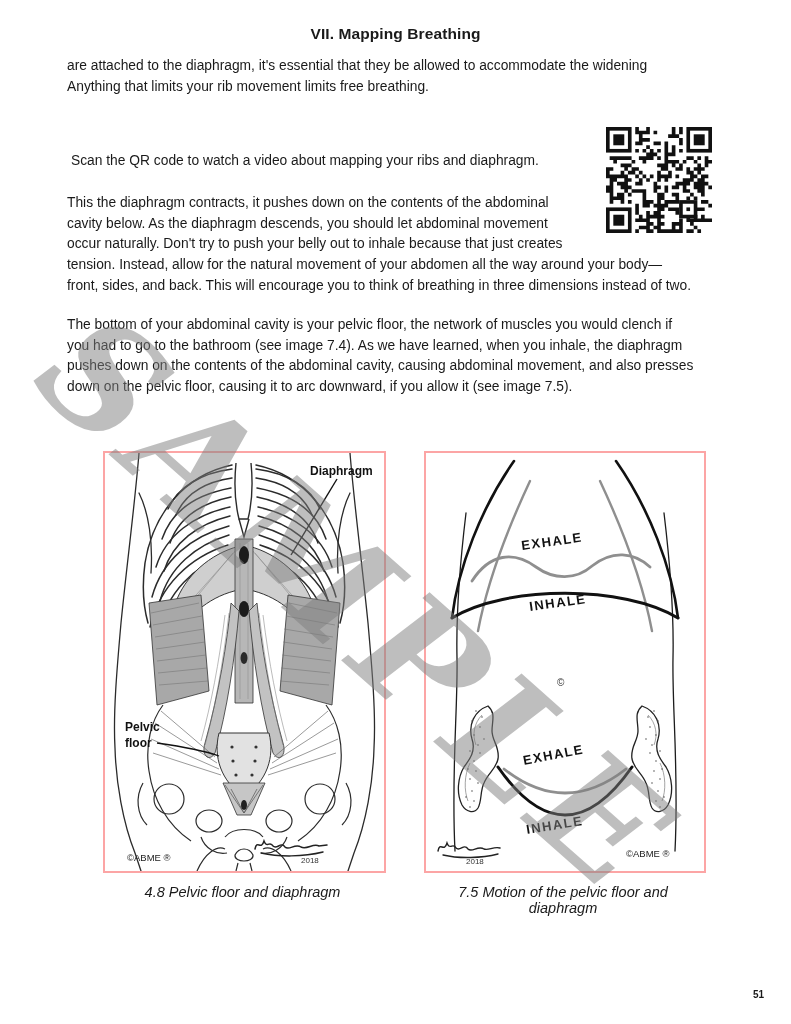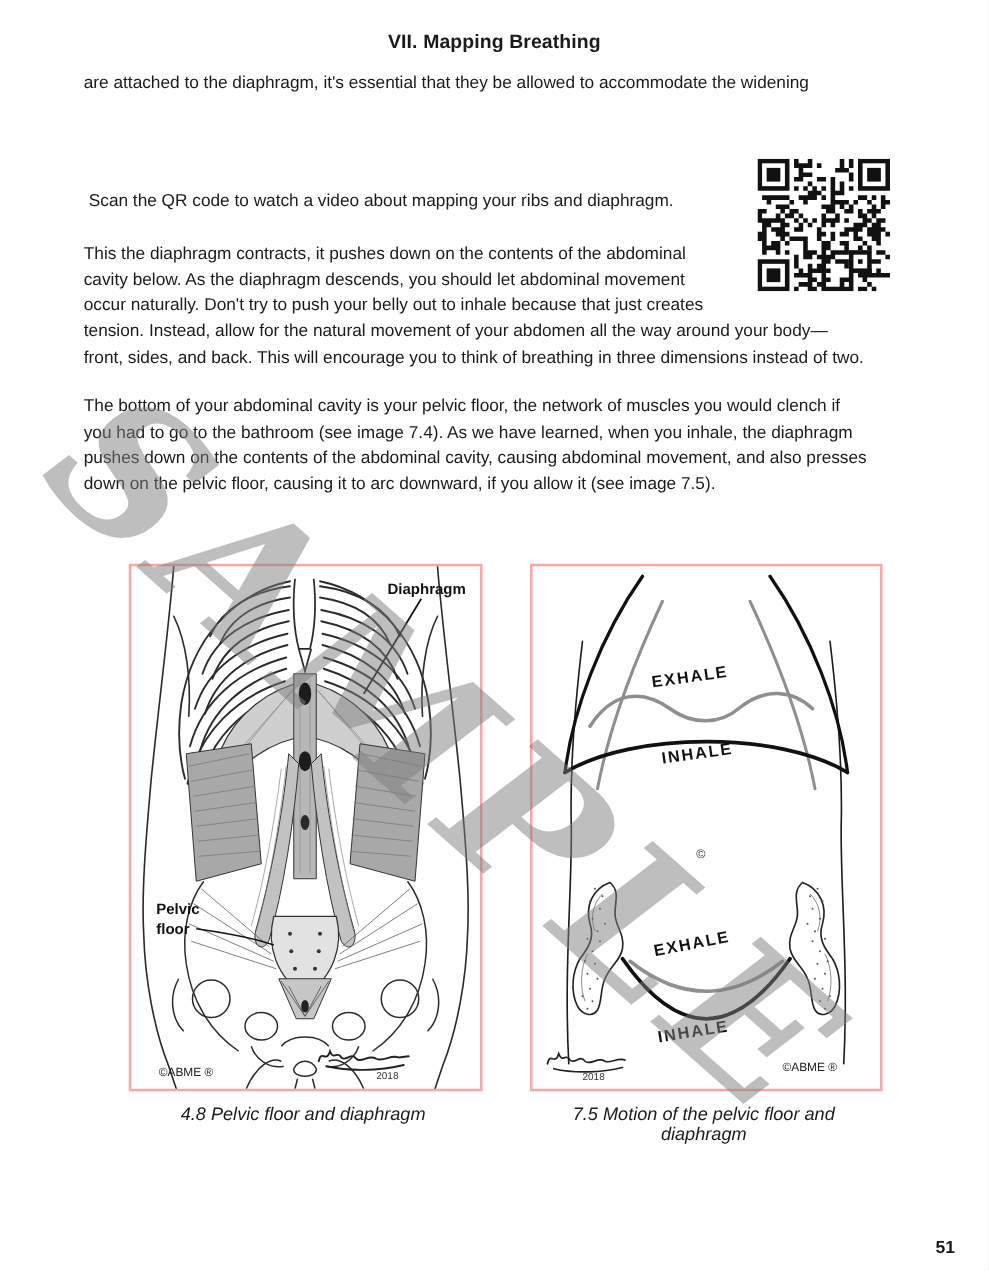--- a/index.html
+++ b/index.html
@@ -10,40 +10,41 @@
   .para{position:absolute;left:67px;}
   .line{height:20.7px;line-height:20.7px;font-size:13.8px;white-space:nowrap;}
   .indent{padding-left:4px;}
   .qr-wrap{position:absolute;left:606px;top:127px;width:106px;height:106px;}
   .figbox{position:absolute;top:451px;border:2px solid #fca5a5;background:transparent;}
   .figbox.left{left:103px;width:279px;height:418px;}
   .figbox.right{left:424px;width:278px;height:418px;}
   .caption{position:absolute;top:884px;font-size:14.5px;font-style:italic;text-align:center;}
   .caption.left{left:103px;width:279px;}
   .caption.right{left:424px;width:278px;}
-  .pagenum{position:absolute;top:989px;right:27px;font-size:14px;font-weight:bold;}
+  .pagenum{position:absolute;top:989px;right:27px;font-size:10px;font-weight:bold;}
   .watermark{position:absolute;left:122px;top:278px;z-index:10;pointer-events:none;
              font-family:"DejaVu Serif",serif;font-style:italic;font-weight:700;
              font-size:150px;letter-spacing:10px;color:rgba(125,125,125,0.5);
              transform:rotate(41.5deg);transform-origin:0 0;white-space:nowrap;}
   svg text{font-family:"Liberation Sans",sans-serif;}
   .figlabel{font-weight:bold;font-size:12px;fill:#111;}
   .arclabel{font-weight:bold;font-size:13px;letter-spacing:1.5px;fill:#111;}
   .credit{font-size:9.5px;fill:#222;}
   .yr{font-size:8px;fill:#333;}
 </style>
 </head>
 <body>
 
 <div class="page">
 
   <div class="title">VII. Mapping Breathing</div>
 
   <div class="para" style="top:56px">
     <div class="line">are attached to the diaphragm, it's essential that they be allowed to accommodate the widening</div>
+    <div class="line">Anything that limits your rib movement limits free breathing.</div>
   </div>
 
   <div class="para" style="top:151px">
     <div class="line indent">Scan the QR code to watch a video about mapping your ribs and diaphragm.</div>
   </div>
 
   <div class="qr-wrap">
     <svg id="qr" width="106" height="106" viewBox="0 0 106 106">
         <path d="M29.24,0.00h3.66v3.66h-3.66zM40.21,0.00h3.66v3.66h-3.66zM65.79,0.00h3.66v3.66h-3.66zM73.10,0.00h3.66v3.66h-3.66zM29.24,3.66h3.66v3.66h-3.66zM32.90,3.66h3.66v3.66h-3.66zM36.55,3.66h3.66v3.66h-3.66zM40.21,3.66h3.66v3.66h-3.66zM47.52,3.66h3.66v3.66h-3.66zM65.79,3.66h3.66v3.66h-3.66zM73.10,3.66h3.66v3.66h-3.66zM32.90,7.31h3.66v3.66h-3.66zM62.14,7.31h3.66v3.66h-3.66zM65.79,7.31h3.66v3.66h-3.66zM69.45,7.31h3.66v3.66h-3.66zM32.90,10.97h3.66v3.66h-3.66zM36.55,10.97h3.66v3.66h-3.66zM40.21,10.97h3.66v3.66h-3.66zM73.10,10.97h3.66v3.66h-3.66zM29.24,14.62h3.66v3.66h-3.66zM32.90,14.62h3.66v3.66h-3.66zM47.52,14.62h3.66v3.66h-3.66zM51.17,14.62h3.66v3.66h-3.66zM58.48,14.62h3.66v3.66h-3.66zM73.10,14.62h3.66v3.66h-3.66zM40.21,18.28h3.66v3.66h-3.66zM58.48,18.28h3.66v3.66h-3.66zM65.79,18.28h3.66v3.66h-3.66zM29.24,21.93h3.66v3.66h-3.66zM36.55,21.93h3.66v3.66h-3.66zM43.86,21.93h3.66v3.66h-3.66zM51.17,21.93h3.66v3.66h-3.66zM58.48,21.93h3.66v3.66h-3.66zM65.79,21.93h3.66v3.66h-3.66zM73.10,21.93h3.66v3.66h-3.66zM40.21,25.59h3.66v3.66h-3.66zM43.86,25.59h3.66v3.66h-3.66zM47.52,25.59h3.66v3.66h-3.66zM58.48,25.59h3.66v3.66h-3.66zM62.14,25.59h3.66v3.66h-3.66zM65.79,25.59h3.66v3.66h-3.66zM3.66,29.24h3.66v3.66h-3.66zM7.31,29.24h3.66v3.66h-3.66zM10.97,29.24h3.66v3.66h-3.66zM14.62,29.24h3.66v3.66h-3.66zM18.28,29.24h3.66v3.66h-3.66zM21.93,29.24h3.66v3.66h-3.66zM32.90,29.24h3.66v3.66h-3.66zM36.55,29.24h3.66v3.66h-3.66zM40.21,29.24h3.66v3.66h-3.66zM43.86,29.24h3.66v3.66h-3.66zM51.17,29.24h3.66v3.66h-3.66zM58.48,29.24h3.66v3.66h-3.66zM80.41,29.24h3.66v3.66h-3.66zM84.07,29.24h3.66v3.66h-3.66zM91.38,29.24h3.66v3.66h-3.66zM98.69,29.24h3.66v3.66h-3.66zM7.31,32.90h3.66v3.66h-3.66zM25.59,32.90h3.66v3.66h-3.66zM36.55,32.90h3.66v3.66h-3.66zM58.48,32.90h3.66v3.66h-3.66zM62.14,32.90h3.66v3.66h-3.66zM65.79,32.90h3.66v3.66h-3.66zM69.45,32.90h3.66v3.66h-3.66zM76.76,32.90h3.66v3.66h-3.66zM87.72,32.90h3.66v3.66h-3.66zM98.69,32.90h3.66v3.66h-3.66zM102.34,32.90h3.66v3.66h-3.66zM14.62,36.55h3.66v3.66h-3.66zM18.28,36.55h3.66v3.66h-3.66zM21.93,36.55h3.66v3.66h-3.66zM51.17,36.55h3.66v3.66h-3.66zM54.83,36.55h3.66v3.66h-3.66zM58.48,36.55h3.66v3.66h-3.66zM65.79,36.55h3.66v3.66h-3.66zM73.10,36.55h3.66v3.66h-3.66zM91.38,36.55h3.66v3.66h-3.66zM98.69,36.55h3.66v3.66h-3.66zM0.00,40.21h3.66v3.66h-3.66zM3.66,40.21h3.66v3.66h-3.66zM18.28,40.21h3.66v3.66h-3.66zM25.59,40.21h3.66v3.66h-3.66zM29.24,40.21h3.66v3.66h-3.66zM54.83,40.21h3.66v3.66h-3.66zM58.48,40.21h3.66v3.66h-3.66zM69.45,40.21h3.66v3.66h-3.66zM73.10,40.21h3.66v3.66h-3.66zM80.41,40.21h3.66v3.66h-3.66zM87.72,40.21h3.66v3.66h-3.66zM91.38,40.21h3.66v3.66h-3.66zM95.03,40.21h3.66v3.66h-3.66zM0.00,43.86h3.66v3.66h-3.66zM14.62,43.86h3.66v3.66h-3.66zM21.93,43.86h3.66v3.66h-3.66zM25.59,43.86h3.66v3.66h-3.66zM32.90,43.86h3.66v3.66h-3.66zM51.17,43.86h3.66v3.66h-3.66zM62.14,43.86h3.66v3.66h-3.66zM80.41,43.86h3.66v3.66h-3.66zM84.07,43.86h3.66v3.66h-3.66zM91.38,43.86h3.66v3.66h-3.66zM0.00,47.52h3.66v3.66h-3.66zM3.66,47.52h3.66v3.66h-3.66zM7.31,47.52h3.66v3.66h-3.66zM10.97,47.52h3.66v3.66h-3.66zM14.62,47.52h3.66v3.66h-3.66zM18.28,47.52h3.66v3.66h-3.66zM29.24,47.52h3.66v3.66h-3.66zM36.55,47.52h3.66v3.66h-3.66zM43.86,47.52h3.66v3.66h-3.66zM51.17,47.52h3.66v3.66h-3.66zM54.83,47.52h3.66v3.66h-3.66zM58.48,47.52h3.66v3.66h-3.66zM62.14,47.52h3.66v3.66h-3.66zM69.45,47.52h3.66v3.66h-3.66zM84.07,47.52h3.66v3.66h-3.66zM87.72,47.52h3.66v3.66h-3.66zM95.03,47.52h3.66v3.66h-3.66zM98.69,47.52h3.66v3.66h-3.66zM3.66,51.17h3.66v3.66h-3.66zM7.31,51.17h3.66v3.66h-3.66zM18.28,51.17h3.66v3.66h-3.66zM21.93,51.17h3.66v3.66h-3.66zM32.90,51.17h3.66v3.66h-3.66zM40.21,51.17h3.66v3.66h-3.66zM51.17,51.17h3.66v3.66h-3.66zM58.48,51.17h3.66v3.66h-3.66zM76.76,51.17h3.66v3.66h-3.66zM80.41,51.17h3.66v3.66h-3.66zM84.07,51.17h3.66v3.66h-3.66zM91.38,51.17h3.66v3.66h-3.66zM95.03,51.17h3.66v3.66h-3.66zM3.66,54.83h3.66v3.66h-3.66zM10.97,54.83h3.66v3.66h-3.66zM14.62,54.83h3.66v3.66h-3.66zM18.28,54.83h3.66v3.66h-3.66zM29.24,54.83h3.66v3.66h-3.66zM32.90,54.83h3.66v3.66h-3.66zM47.52,54.83h3.66v3.66h-3.66zM69.45,54.83h3.66v3.66h-3.66zM73.10,54.83h3.66v3.66h-3.66zM76.76,54.83h3.66v3.66h-3.66zM80.41,54.83h3.66v3.66h-3.66zM87.72,54.83h3.66v3.66h-3.66zM91.38,54.83h3.66v3.66h-3.66zM95.03,54.83h3.66v3.66h-3.66zM98.69,54.83h3.66v3.66h-3.66zM0.00,58.48h3.66v3.66h-3.66zM3.66,58.48h3.66v3.66h-3.66zM14.62,58.48h3.66v3.66h-3.66zM18.28,58.48h3.66v3.66h-3.66zM21.93,58.48h3.66v3.66h-3.66zM47.52,58.48h3.66v3.66h-3.66zM51.17,58.48h3.66v3.66h-3.66zM58.48,58.48h3.66v3.66h-3.66zM65.79,58.48h3.66v3.66h-3.66zM69.45,58.48h3.66v3.66h-3.66zM76.76,58.48h3.66v3.66h-3.66zM87.72,58.48h3.66v3.66h-3.66zM91.38,58.48h3.66v3.66h-3.66zM95.03,58.48h3.66v3.66h-3.66zM102.34,58.48h3.66v3.66h-3.66zM0.00,62.14h3.66v3.66h-3.66zM3.66,62.14h3.66v3.66h-3.66zM18.28,62.14h3.66v3.66h-3.66zM25.59,62.14h3.66v3.66h-3.66zM29.24,62.14h3.66v3.66h-3.66zM32.90,62.14h3.66v3.66h-3.66zM36.55,62.14h3.66v3.66h-3.66zM47.52,62.14h3.66v3.66h-3.66zM58.48,62.14h3.66v3.66h-3.66zM76.76,62.14h3.66v3.66h-3.66zM80.41,62.14h3.66v3.66h-3.66zM91.38,62.14h3.66v3.66h-3.66zM95.03,62.14h3.66v3.66h-3.66zM3.66,65.79h3.66v3.66h-3.66zM10.97,65.79h3.66v3.66h-3.66zM14.62,65.79h3.66v3.66h-3.66zM21.93,65.79h3.66v3.66h-3.66zM36.55,65.79h3.66v3.66h-3.66zM51.17,65.79h3.66v3.66h-3.66zM54.83,65.79h3.66v3.66h-3.66zM65.79,65.79h3.66v3.66h-3.66zM69.45,65.79h3.66v3.66h-3.66zM84.07,65.79h3.66v3.66h-3.66zM95.03,65.79h3.66v3.66h-3.66zM3.66,69.45h3.66v3.66h-3.66zM7.31,69.45h3.66v3.66h-3.66zM10.97,69.45h3.66v3.66h-3.66zM14.62,69.45h3.66v3.66h-3.66zM36.55,69.45h3.66v3.66h-3.66zM51.17,69.45h3.66v3.66h-3.66zM54.83,69.45h3.66v3.66h-3.66zM69.45,69.45h3.66v3.66h-3.66zM80.41,69.45h3.66v3.66h-3.66zM87.72,69.45h3.66v3.66h-3.66zM3.66,73.10h3.66v3.66h-3.66zM14.62,73.10h3.66v3.66h-3.66zM21.93,73.10h3.66v3.66h-3.66zM36.55,73.10h3.66v3.66h-3.66zM40.21,73.10h3.66v3.66h-3.66zM43.86,73.10h3.66v3.66h-3.66zM51.17,73.10h3.66v3.66h-3.66zM58.48,73.10h3.66v3.66h-3.66zM62.14,73.10h3.66v3.66h-3.66zM65.79,73.10h3.66v3.66h-3.66zM69.45,73.10h3.66v3.66h-3.66zM95.03,73.10h3.66v3.66h-3.66zM98.69,73.10h3.66v3.66h-3.66zM29.24,76.76h3.66v3.66h-3.66zM36.55,76.76h3.66v3.66h-3.66zM40.21,76.76h3.66v3.66h-3.66zM47.52,76.76h3.66v3.66h-3.66zM51.17,76.76h3.66v3.66h-3.66zM54.83,76.76h3.66v3.66h-3.66zM58.48,76.76h3.66v3.66h-3.66zM102.34,76.76h3.66v3.66h-3.66zM29.24,80.41h3.66v3.66h-3.66zM51.17,80.41h3.66v3.66h-3.66zM54.83,80.41h3.66v3.66h-3.66zM62.14,80.41h3.66v3.66h-3.66zM65.79,80.41h3.66v3.66h-3.66zM69.45,80.41h3.66v3.66h-3.66zM76.76,80.41h3.66v3.66h-3.66zM87.72,80.41h3.66v3.66h-3.66zM91.38,80.41h3.66v3.66h-3.66zM95.03,80.41h3.66v3.66h-3.66zM29.24,84.07h3.66v3.66h-3.66zM40.21,84.07h3.66v3.66h-3.66zM47.52,84.07h3.66v3.66h-3.66zM51.17,84.07h3.66v3.66h-3.66zM69.45,84.07h3.66v3.66h-3.66zM76.76,84.07h3.66v3.66h-3.66zM32.90,87.72h3.66v3.66h-3.66zM40.21,87.72h3.66v3.66h-3.66zM43.86,87.72h3.66v3.66h-3.66zM47.52,87.72h3.66v3.66h-3.66zM51.17,87.72h3.66v3.66h-3.66zM54.83,87.72h3.66v3.66h-3.66zM80.41,87.72h3.66v3.66h-3.66zM87.72,87.72h3.66v3.66h-3.66zM95.03,87.72h3.66v3.66h-3.66zM29.24,91.38h3.66v3.66h-3.66zM32.90,91.38h3.66v3.66h-3.66zM36.55,91.38h3.66v3.66h-3.66zM40.21,91.38h3.66v3.66h-3.66zM51.17,91.38h3.66v3.66h-3.66zM73.10,91.38h3.66v3.66h-3.66zM80.41,91.38h3.66v3.66h-3.66zM84.07,91.38h3.66v3.66h-3.66zM87.72,91.38h3.66v3.66h-3.66zM91.38,91.38h3.66v3.66h-3.66zM95.03,91.38h3.66v3.66h-3.66zM98.69,91.38h3.66v3.66h-3.66zM102.34,91.38h3.66v3.66h-3.66zM40.21,95.03h3.66v3.66h-3.66zM43.86,95.03h3.66v3.66h-3.66zM51.17,95.03h3.66v3.66h-3.66zM54.83,95.03h3.66v3.66h-3.66zM65.79,95.03h3.66v3.66h-3.66zM69.45,95.03h3.66v3.66h-3.66zM73.10,95.03h3.66v3.66h-3.66zM84.07,95.03h3.66v3.66h-3.66zM32.90,98.69h3.66v3.66h-3.66zM36.55,98.69h3.66v3.66h-3.66zM40.21,98.69h3.66v3.66h-3.66zM47.52,98.69h3.66v3.66h-3.66zM51.17,98.69h3.66v3.66h-3.66zM65.79,98.69h3.66v3.66h-3.66zM73.10,98.69h3.66v3.66h-3.66zM87.72,98.69h3.66v3.66h-3.66zM29.24,102.34h3.66v3.66h-3.66zM40.21,102.34h3.66v3.66h-3.66zM43.86,102.34h3.66v3.66h-3.66zM51.17,102.34h3.66v3.66h-3.66zM54.83,102.34h3.66v3.66h-3.66zM58.48,102.34h3.66v3.66h-3.66zM62.14,102.34h3.66v3.66h-3.66zM65.79,102.34h3.66v3.66h-3.66zM69.45,102.34h3.66v3.66h-3.66zM73.10,102.34h3.66v3.66h-3.66zM80.41,102.34h3.66v3.66h-3.66zM84.07,102.34h3.66v3.66h-3.66zM91.38,102.34h3.66v3.66h-3.66z" fill="#111"></path>
         <rect x="0" y="0" width="25.586206896551726" height="25.586206896551726" fill="#111"></rect>

